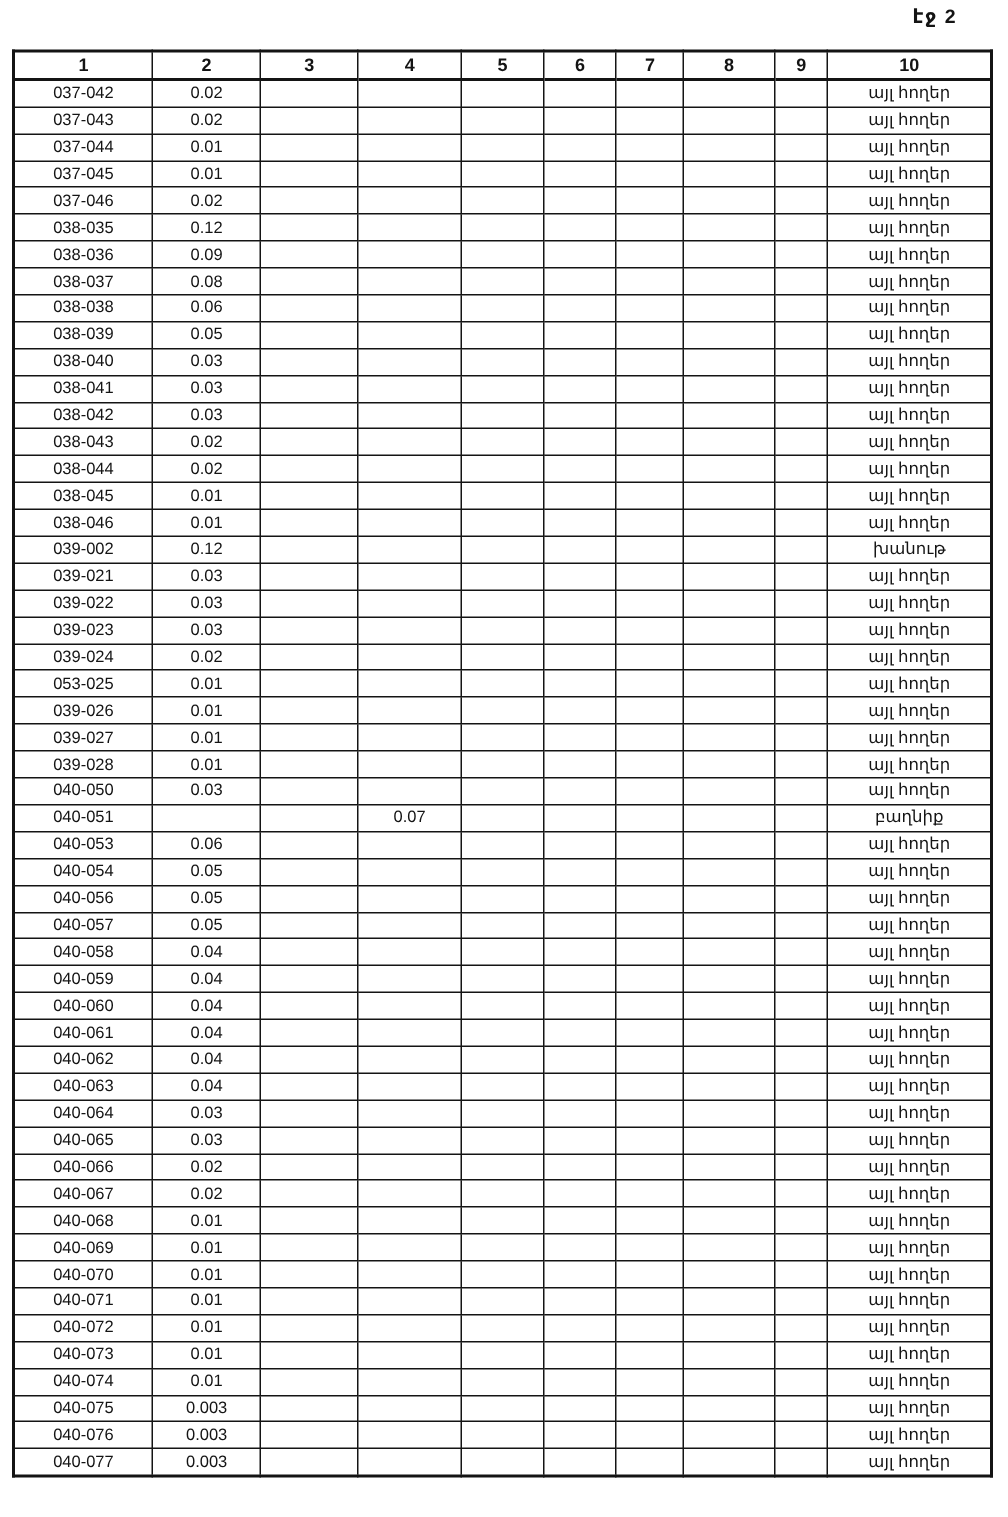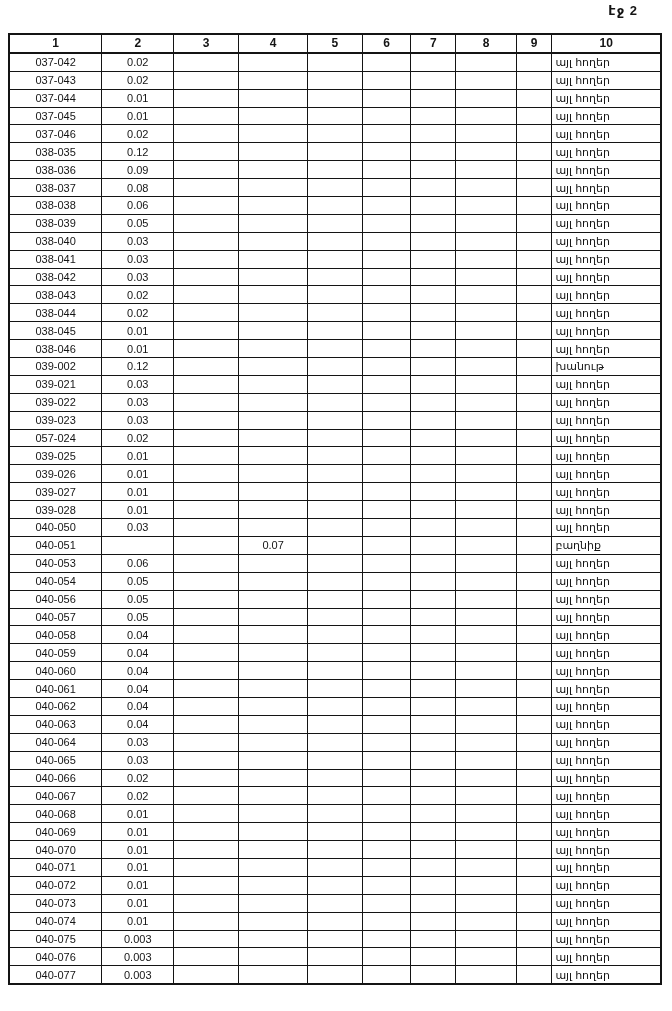--- a/index.html
+++ b/index.html
@@ -58,21 +58,21 @@
   .col4  { width: 67px; }
   .col5  { width: 53px; }
   .col6  { width: 47px; }
   .col7  { width: 43px; }
   .col8  { width: 59px; }
   .col9  { width: 34px; }
   .col10 { width: 106px; }
   td.col1  { text-align: center; }
   td.col2, td.col3, td.col4, td.col5,
   td.col6, td.col7, td.col8, td.col9 { text-align: center; }
-  td.col10 { text-align: left; font-size: 11px; }
+  td.col10 { text-align: center; font-size: 11px; }
 </style>
 </head>
 <body>
 
 <div class="page">
   <div class="page-label">էջ 2</div>
 
   <table class="data-table">
     <thead>
       <tr id="header-row">
@@ -335,33 +335,33 @@
           <td class="col3"></td>
           <td class="col4"></td>
           <td class="col5"></td>
           <td class="col6"></td>
           <td class="col7"></td>
           <td class="col8"></td>
           <td class="col9"></td>
           <td class="col10">այլ հողեր</td>
         </tr>
         <tr>
-          <td class="col1">057-024</td>
+          <td class="col1">039-024</td>
           <td class="col2">0.02</td>
           <td class="col3"></td>
           <td class="col4"></td>
           <td class="col5"></td>
           <td class="col6"></td>
           <td class="col7"></td>
           <td class="col8"></td>
           <td class="col9"></td>
           <td class="col10">այլ հողեր</td>
         </tr>
         <tr>
-          <td class="col1">039-025</td>
+          <td class="col1">053-025</td>
           <td class="col2">0.01</td>
           <td class="col3"></td>
           <td class="col4"></td>
           <td class="col5"></td>
           <td class="col6"></td>
           <td class="col7"></td>
           <td class="col8"></td>
           <td class="col9"></td>
           <td class="col10">այլ հողեր</td>
         </tr>

